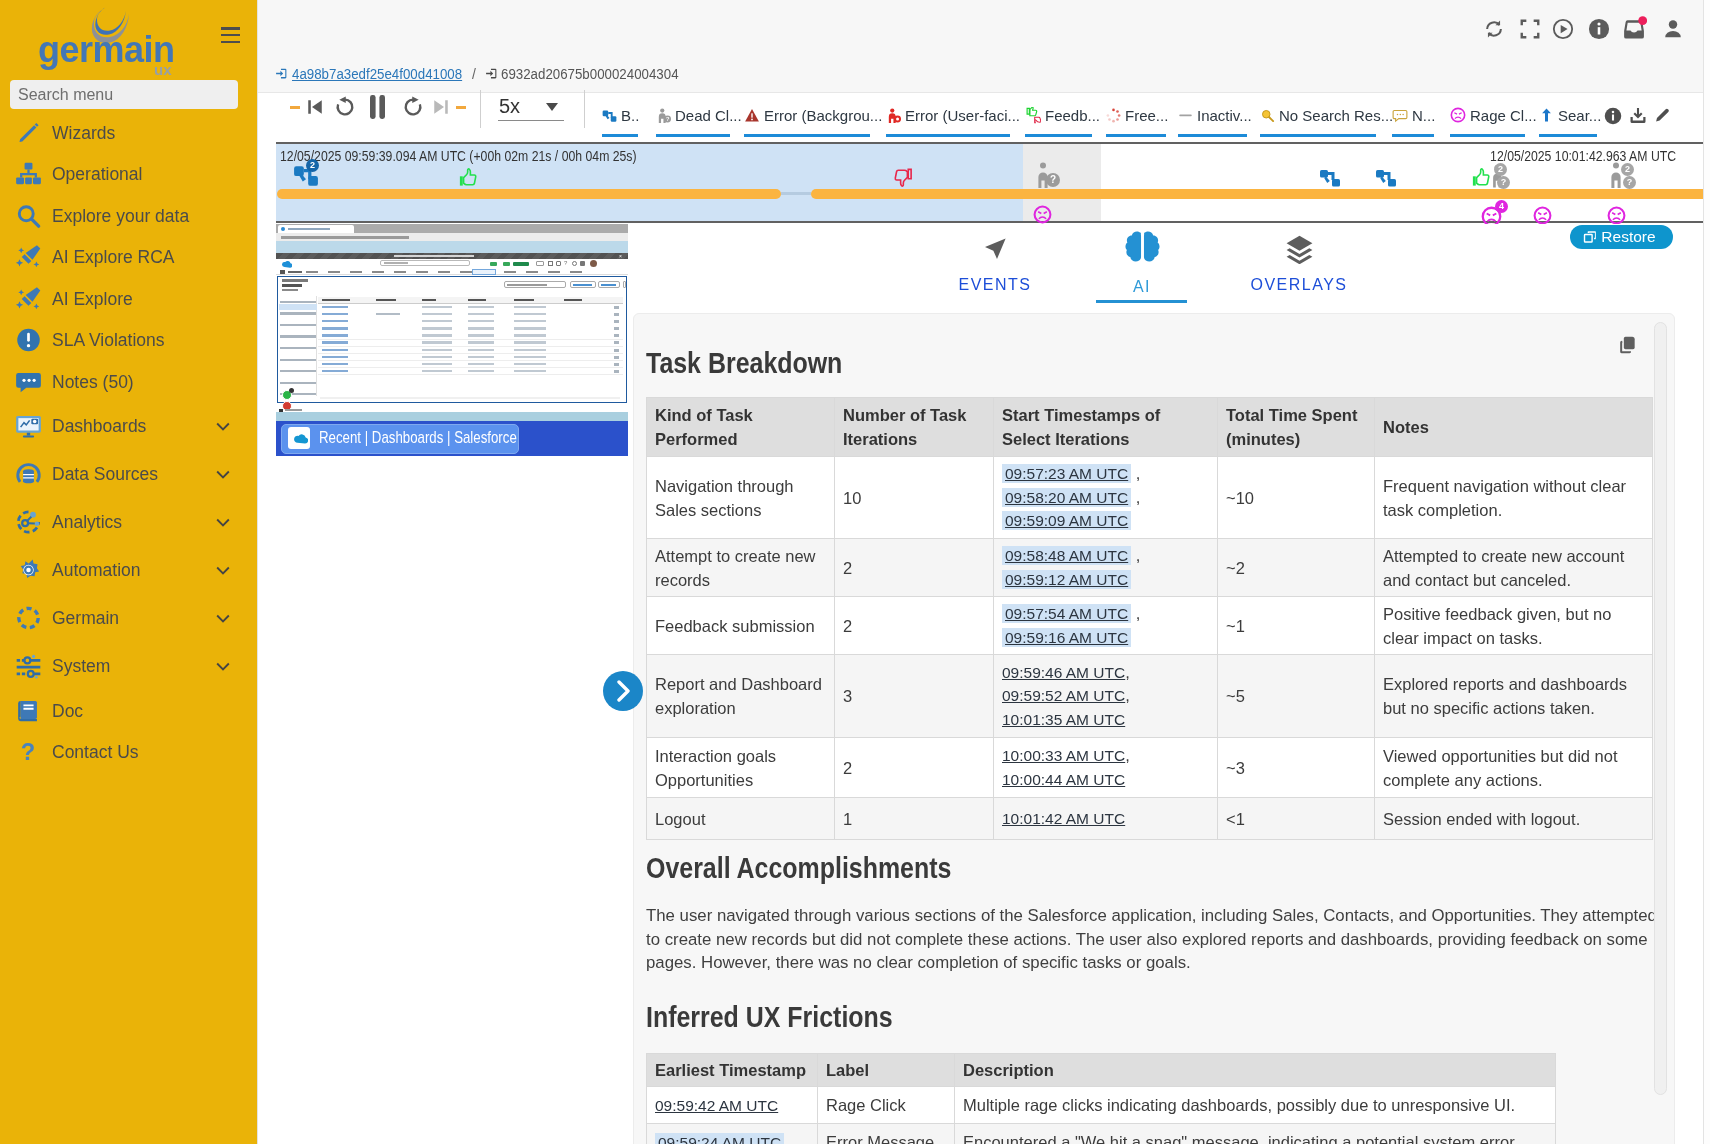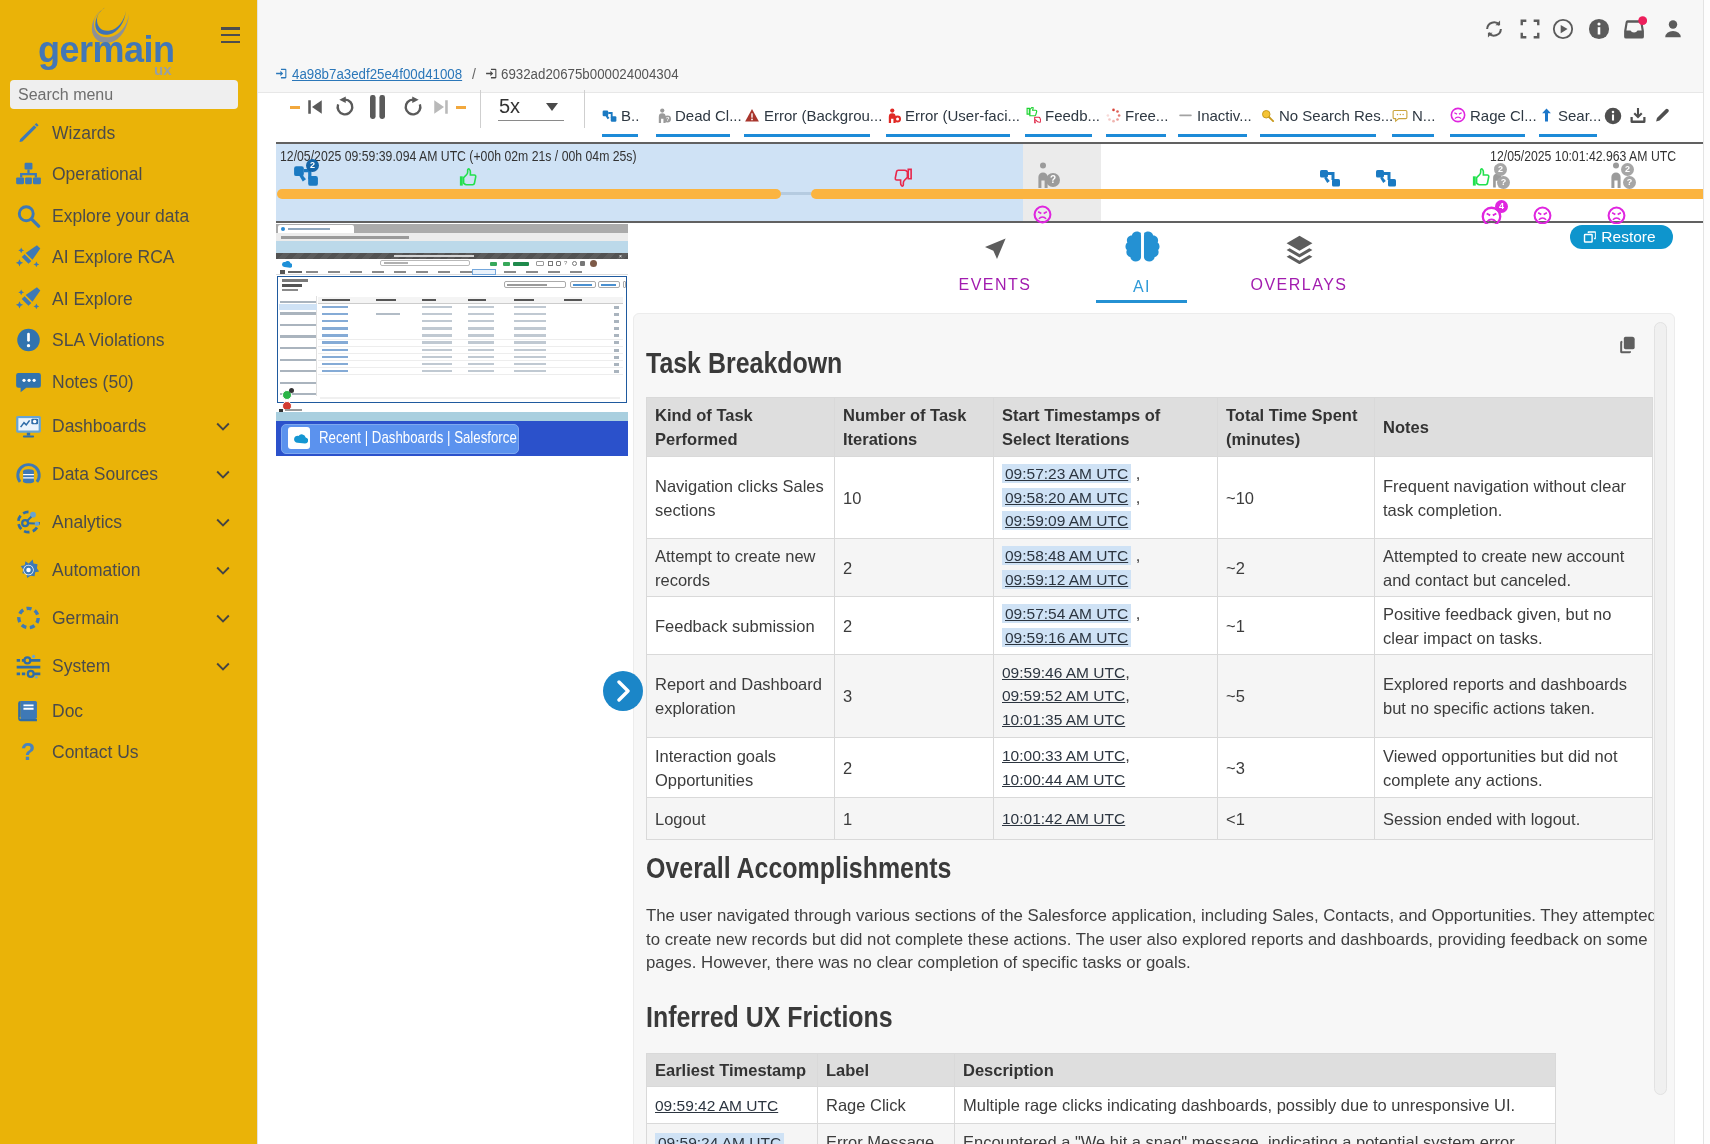--- a/index.html
+++ b/index.html
@@ -40,21 +40,21 @@
 #tl-gray { position:absolute; left:747px; top:0; width:78px; height:77px; background:#ebebeb; }
 .tl-label { position:absolute; top:4px; font-size:14.5px; color:#333; white-space:nowrap; }
 .obar { position:absolute; top:45px; height:10px; background:#fbb440; border-radius:5px; }
 
 
 #preview { position:absolute; left:276px; top:224px; width:352px; height:232px; }
 
 
 #tabs { position:absolute; left:630px; top:224px; width:1080px; height:96px; background:#fff; }
 .tab { position:absolute; top:6px; text-align:center; }
-.tab .lbl { font-size:16px; letter-spacing:1.5px; color:#a21caf; margin-top:8px; }
+.tab .lbl { font-size:16px; letter-spacing:1.5px; color:#1d4ed8; margin-top:8px; }
 
 
 #restore { position:absolute; left:1570px; top:225px; width:103px; height:24px; background:#0e95cd; border-radius:12px; color:#fff; font-size:15.5px; line-height:24px; text-align:center; }
 
 
 #card { position:absolute; left:633px; top:313px; width:1042px; height:840px; background:#f7f7f7; border:1px solid #ececec; border-radius:6px; overflow:hidden; }
 #card h1 { position:absolute; left:12px; font-size:29px; font-weight:bold; color:#3a3a3a; font-family:"Liberation Sans", sans-serif; transform:scaleX(0.86); transform-origin:left; white-space:nowrap; }
 table { border-collapse:collapse; font-size:16.5px; color:#3c3c3c; }
 td, th { border:1px solid #d9d9d9; padding:4px 8px; vertical-align:middle; text-align:left; }
 th { background:#dedede; font-weight:bold; color:#333; font-size:16.5px; }
@@ -487,21 +487,21 @@
       </colgroup>
     <tbody>
         <tr style="height:59px">
           <th>Kind of Task Performed</th>
           <th>Number of Task Iterations</th>
           <th>Start Timestamps of Select Iterations</th>
           <th>Total Time Spent (minutes)</th>
           <th>Notes</th>
         </tr>
     <tr class="odd" style="height:82px">
-          <td>Navigation clicks Sales sections</td>
+          <td>Navigation through Sales sections</td>
           <td>10</td>
           <td class="tsc">
             <div><a class="ts hl">09:57:23 AM UTC</a> ,</div>
             <div><a class="ts hl">09:58:20 AM UTC</a> ,</div>
             <div><a class="ts hl">09:59:09 AM UTC</a></div>
           </td>
           <td>~10</td>
           <td>Frequent navigation without clear task completion.</td>
         </tr>
     <tr class="even" style="height:58px">

